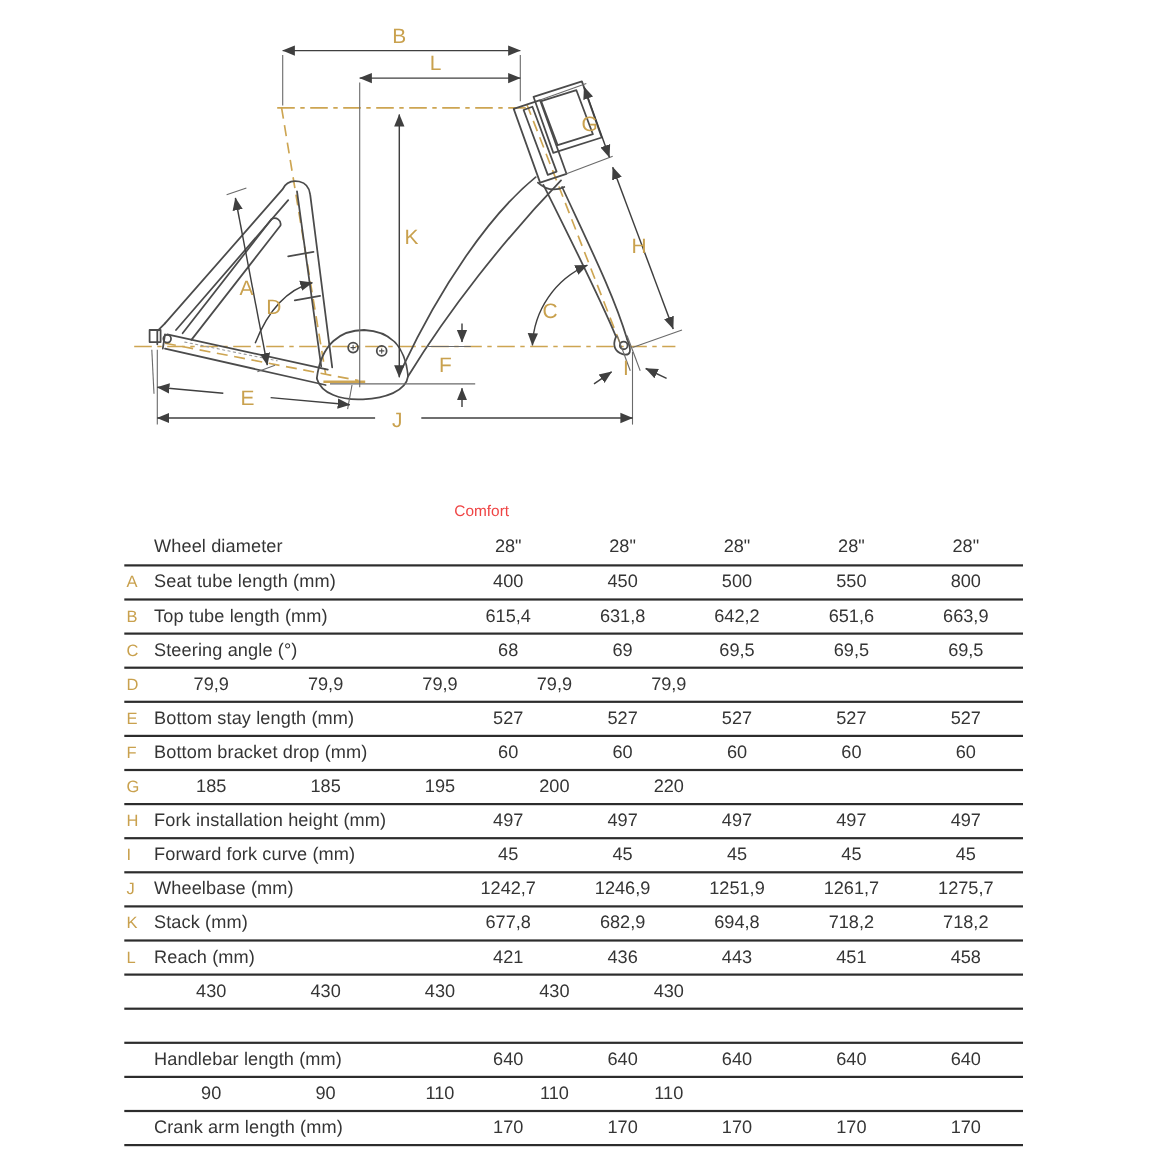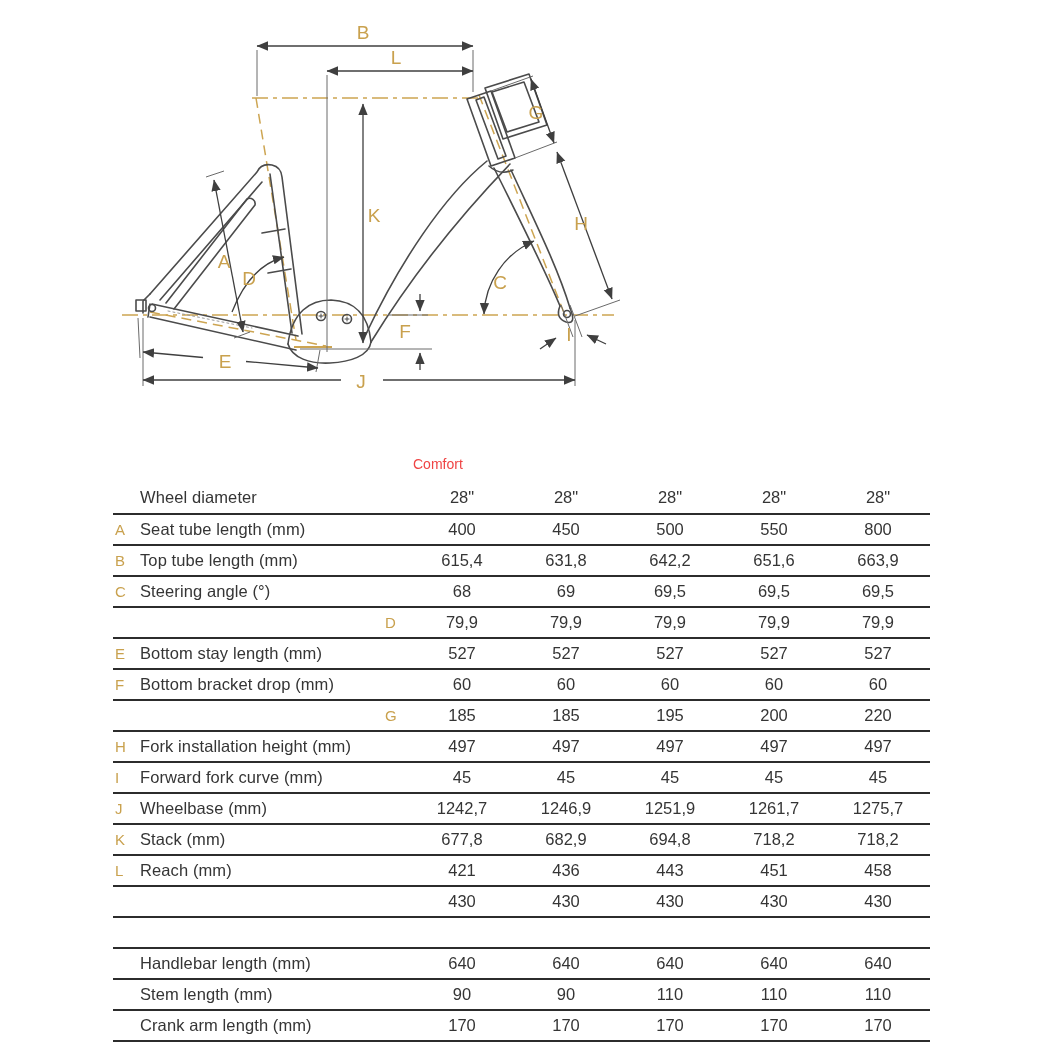--- a/index.html
+++ b/index.html
@@ -3,21 +3,21 @@
 <meta charset="utf-8">
 <style>
   html,body{margin:0;padding:0;background:#ffffff;}
   .page{position:relative;width:1045px;height:1045px;background:#fff;overflow:hidden;
         font-family:"Liberation Sans",sans-serif;}
   .diagram-svg{display:block;}
   .dim-label{font-family:"Liberation Sans",sans-serif;font-size:19px;fill:#C9A14E;}
   .tablewrap{width:817px;margin:16px 0 0 113px;color:#383838;}
   .series-title{margin:0 0 6px 300px;font-size:14px;height:20px;color:#ef4444;}
   .trow{display:flex;align-items:center;height:29px;border-bottom:2px solid #2c2c2c;
-        font-size:16.5px;color:#353535;justify-content:flex-end;}
+        font-size:16.5px;color:#353535;}
   .trow.header{height:31px;border-bottom-width:2px;}
   .letter{width:25px;padding-left:2px;color:#C9A14E;font-size:15px;flex:0 0 auto;}
   .rlabel{flex:1 1 auto;letter-spacing:0.1px;}
   .val{width:104px;flex:0 0 auto;text-align:center;}
   .group2{margin-top:29px;border-top:2px solid #2c2c2c;}
 </style>
 </head>
 <body>
 
 <div class="page">
@@ -283,21 +283,20 @@
           <span class="rlabel">Handlebar length (mm)</span>
           <span class="val">640</span>
           <span class="val">640</span>
           <span class="val">640</span>
           <span class="val">640</span>
           <span class="val">640</span>
         </div>
 
         <div class="trow">
           <span class="letter"></span>
-          <span class="rlabel">Stem length (mm)</span>
           <span class="val">90</span>
           <span class="val">90</span>
           <span class="val">110</span>
           <span class="val">110</span>
           <span class="val">110</span>
         </div>
 
         <div class="trow">
           <span class="letter"></span>
           <span class="rlabel">Crank arm length (mm)</span>

